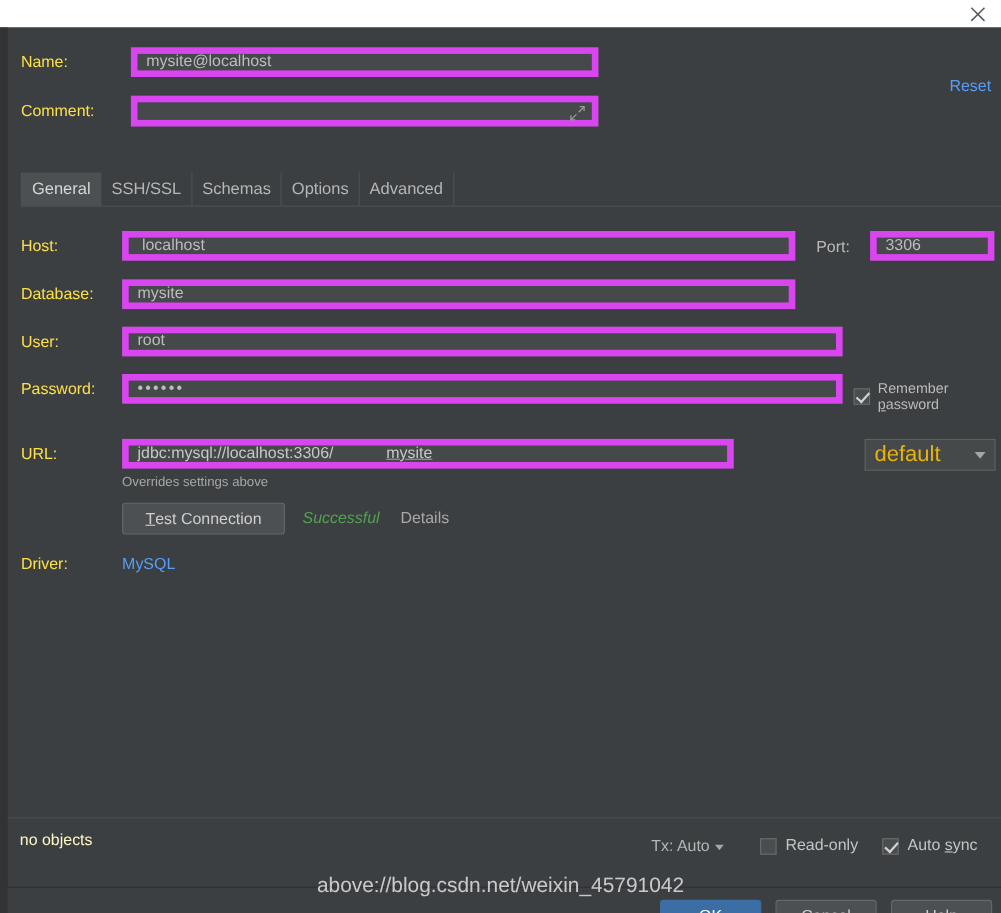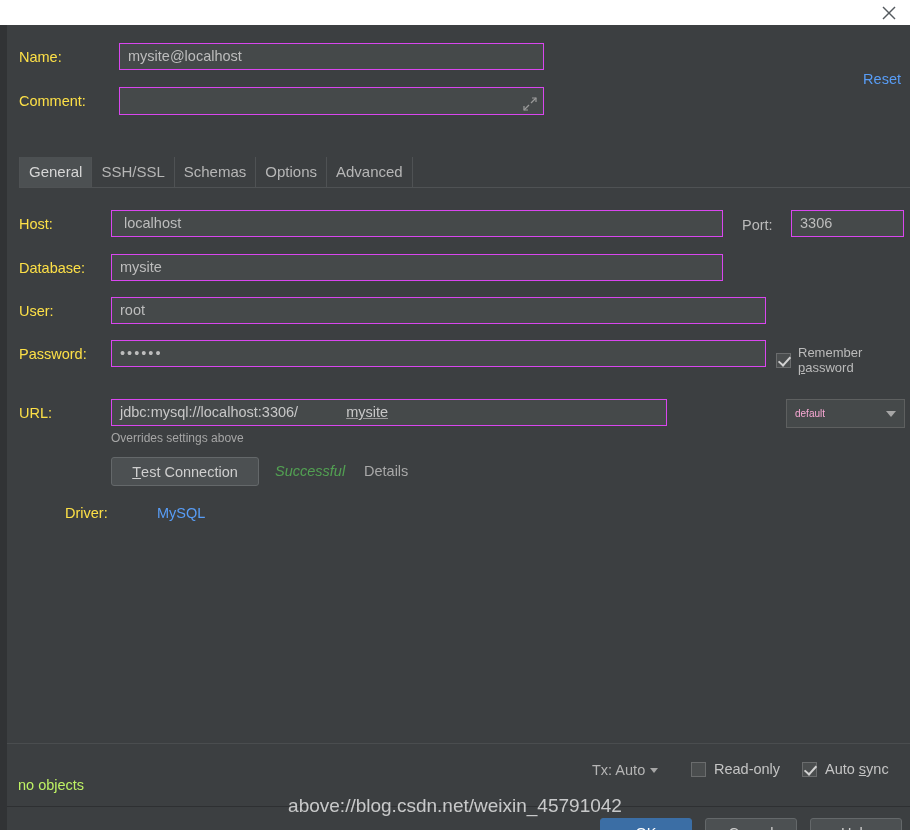--- a/index.html
+++ b/index.html
@@ -51,21 +51,21 @@
   
   .row { position: absolute; display: flex; align-items: center; }
   .lbl {
     color: #fde047;
     font-size: 14.5px;
     white-space: nowrap;
   }
 
   .field {
     background: #45494a;
-    border: 1px solid #d946ef;
+    border: 6px solid #d946ef;
     color: #bdbdbd;
     font-size: 14.5px;
     font-family: "Liberation Sans", sans-serif;
     padding: 0 8px;
     height: 27px;
     line-height: 25px;
     display: flex;
     align-items: center;
     outline: none;
   }
@@ -182,22 +182,22 @@
     text-decoration-color: #9a9a9a;
   }
   #url-select {
     position: absolute; left: 779px; top: 374px;
     width: 119px; height: 29px;
     background: #45494a;
     border: 1px solid #5e6060;
     display: flex; align-items: center;
     justify-content: space-between;
     padding: 0 8px;
-    color: #f9a8d4;
-    font-size: 10px;
+    color: #eab308;
+    font-size: 20px;
     cursor: pointer;
   }
   .caret-down {
     width: 0; height: 0;
     border-left: 5px solid transparent;
     border-right: 5px solid transparent;
     border-top: 6px solid #a6a6a6;
   }
   #overrides-note {
     position: absolute; left: 104px; top: 406px;
@@ -223,35 +223,35 @@
     color: #52a052; font-size: 14.5px; font-style: italic;
   }
   #test-details {
     position: absolute; left: 357px; top: 438px;
     color: #a8a8a8; font-size: 14.5px;
     cursor: pointer;
   }
 
   
   #driver-row { left: 12px; top: 480px; }
-  #driver-row .lbl { width: 92px; margin-left: 46px; }
+  #driver-row .lbl { width: 92px; }
   #driver-link {
     color: #589df6; font-size: 14.5px; cursor: pointer;
   }
 
   
   #statusbar {
     position: absolute; left: 7px; top: 718px;
     width: 903px; height: 64px;
     border-top: 1px solid #4a4d4f;
     border-bottom: 1px solid #2e3032;
   }
   #no-objects {
-    position: absolute; left: 11px; top: 33px;
-    color: #bef264; font-size: 14.5px;
+    position: absolute; left: 11px; top: 12px;
+    color: #fef9c3; font-size: 14.5px;
   }
   #tx-wrap {
     position: absolute; left: 585px; top: 18px;
     display: flex; align-items: center; gap: 5px;
     color: #b5b5b5; font-size: 14.5px; cursor: pointer;
   }
   .caret-small {
     width: 0; height: 0;
     border-left: 4px solid transparent;
     border-right: 4px solid transparent;

